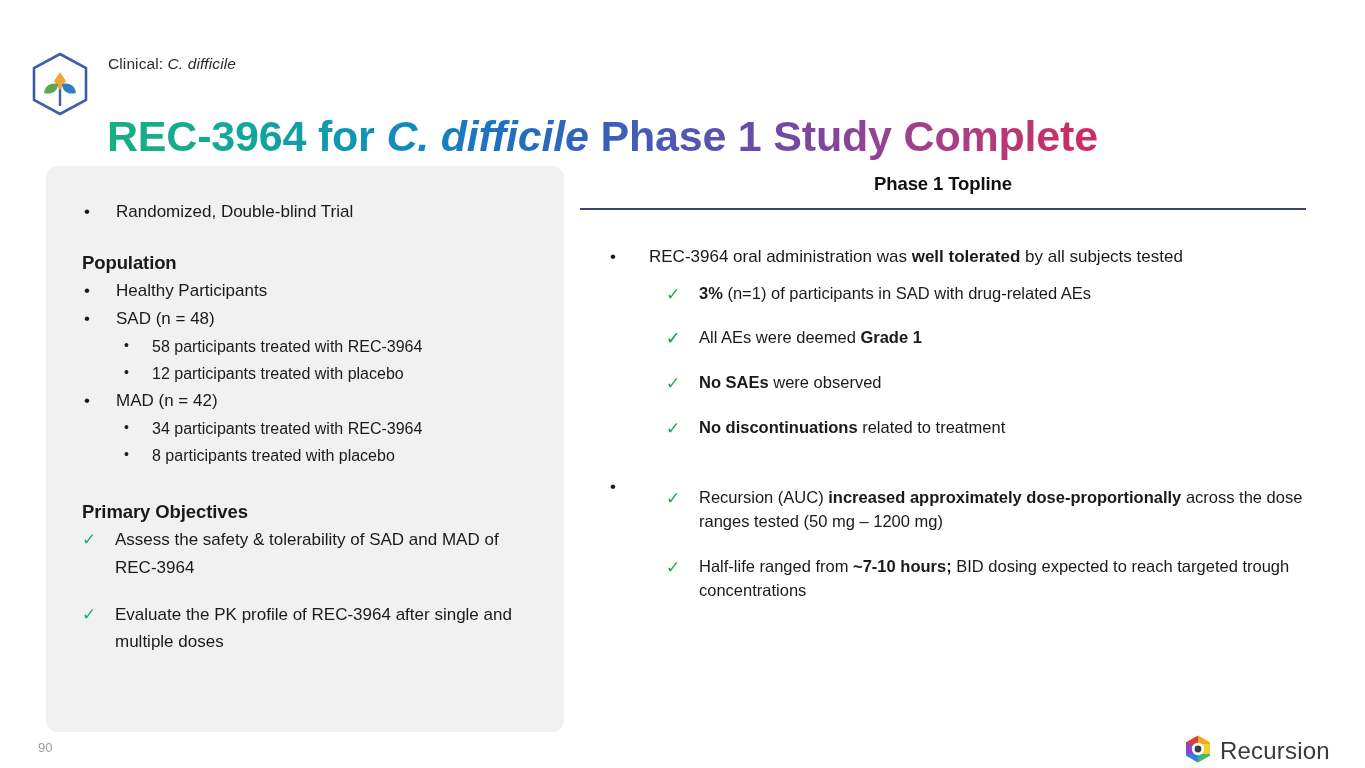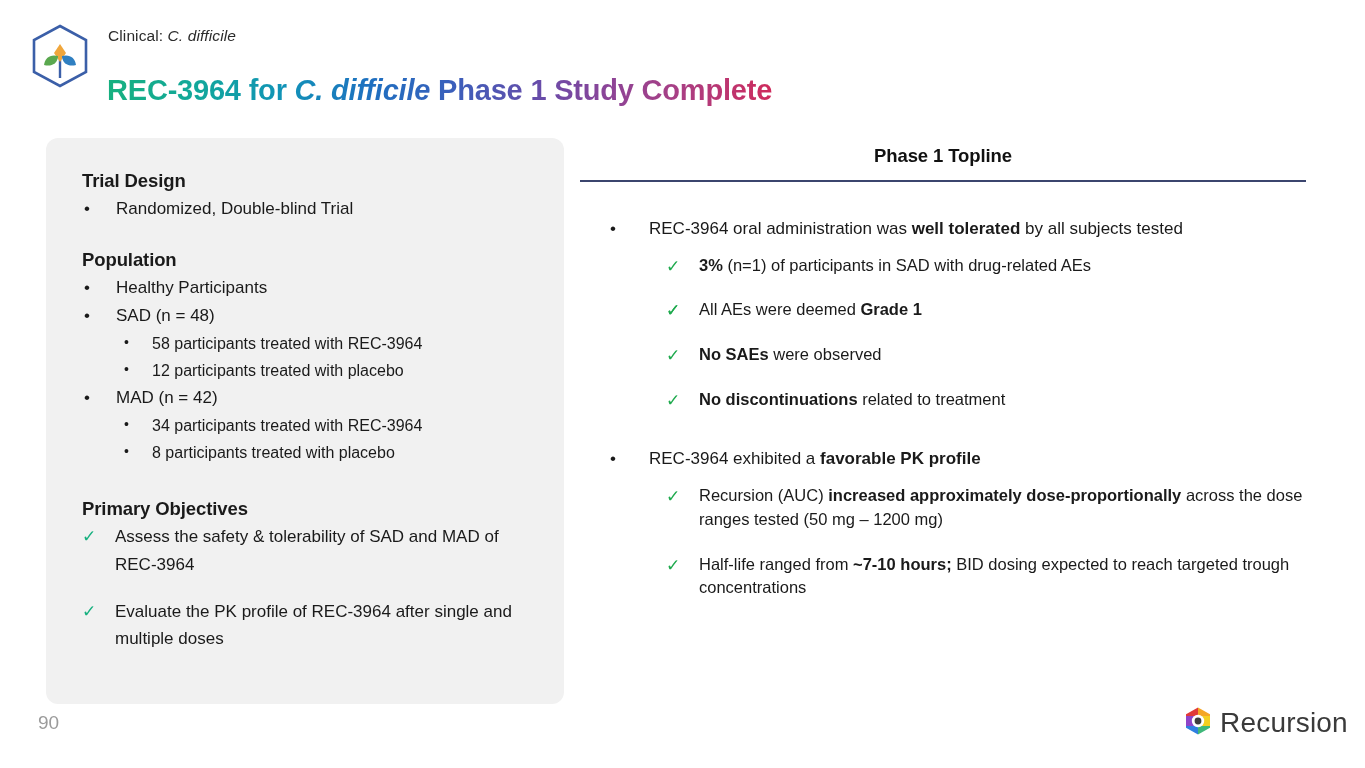--- a/index.html
+++ b/index.html
@@ -7,20 +7,21 @@
     margin: 0; padding: 0;
     width: 1365px; height: 768px;
     background: #ffffff;
     font-family: "Liberation Sans", sans-serif;
     overflow: hidden;
   }
   .slide {
     position: relative;
     width: 1365px; height: 588px;
     background: #ffffff;
+    margin-top: 28px;
   }
 
   
   .header {
     position: absolute;
     left: 0; top: 0;
     width: 1365px; height: 118px;
   }
   .brand-mark {
     position: absolute;
@@ -32,21 +33,21 @@
     left: 108px; top: 27px;
     font-size: 15.5px;
     color: #2b2b2b;
     letter-spacing: 0.1px;
     white-space: nowrap;
   }
   .eyebrow em { font-style: italic; }
   .slide-title {
     position: absolute;
     left: 107px; top: 55px;
-    font-size: 29px;
+    font-size: 43px;
     font-weight: bold;
     white-space: nowrap;
     letter-spacing: -0.2px;
     background: linear-gradient(90deg,
         #17b07f 0%,
         #12a89a 13%,
         #1192b8 27%,
         #1f6fc0 40%,
         #3b5fbb 52%,
         #6b4ba8 66%,
@@ -183,32 +184,32 @@
     font-size: 17px;
   }
   .r-sub.last { margin-bottom: 0; }
   .group-gap { height: 13px; }
   b { font-weight: bold; }
 
   
   .page-num {
     position: absolute;
     left: 38px; top: 712px;
-    font-size: 19px;
+    font-size: 13px;
     color: #9b9b9b;
   }
   .rec-logo {
     position: absolute;
     left: 1185px; top: 707px;
     display: flex;
     align-items: center;
     gap: 9px;
   }
   .rec-word {
-    font-size: 28px;
+    font-size: 24px;
     color: #3a3a3a;
     letter-spacing: 0.2px;
   }
 </style>
 </head>
 <body>
 
 <div class="slide">
 
   <div class="header">
@@ -226,21 +227,20 @@
     <div class="eyebrow">
       <span>Clinical: </span><em>C. difficile</em>
     </div>
 
     <h1 class="slide-title"><span>REC-3964 for </span><span class="ital">C. difficile</span><span> Phase 1 Study Complete</span></h1>
   </div>
 
   <div class="left-panel">
     <div class="lp-inner">
 
-      <div class="lp-head">Trial Design</div>
       <ul class="lv1">
         <li>
           <span class="bullet">•</span>
           <span>Randomized, Double-blind Trial</span>
         </li>
       </ul>
 
       <div class="lp-head gap">Population</div>
       <ul class="lv1">
         <li>
@@ -296,21 +296,21 @@
     <div class="rc-title">Phase 1 Topline</div>
     <div class="rc-rule"></div>
     <div class="rc-body" id="rc-body">
         <div class="r-top"><span class="bullet">•</span><span><span>REC-3964 oral administration was </span><b>well tolerated</b><span> by all subjects tested</span></span></div>
         <div class="r-sub"><span class="tick">✓</span><span><b>3%</b><span> (n=1) of participants in SAD with drug-related AEs</span></span></div>
         <div class="r-sub"><span class="tick">✓</span></div>
         <div class="r-sub"><span class="tick">✓</span><span><span>All AEs were deemed </span><b>Grade 1</b></span></div>
         <div class="r-sub"><span class="tick">✓</span><span><b>No SAEs</b><span> were observed</span></span></div>
         <div class="r-sub"><span class="tick">✓</span><span><b>No discontinuations</b><span> related to treatment</span></span></div>
         <div class="group-gap"></div>
-        <div class="r-top"><span class="bullet">•</span><span><span>REC-3964 exhibited a </span><b>favorable PK profile</b></span></div>
+        <div class="r-top"><span class="bullet">•</span></div>
         <div class="r-sub"><span class="tick">✓</span><span><span>Recursion (AUC) </span><b>increased approximately dose-proportionally</b><span> across the dose ranges tested (50 mg – 1200 mg)</span></span></div>
         <div class="r-sub last"><span class="tick">✓</span><span><span>Half-life ranged from </span><b>~7-10 hours;</b><span> BID dosing expected to reach targeted trough concentrations</span></span></div>
       </div>
   </div>
 
   <div class="page-num">90</div>
 
   <div class="rec-logo">
     <span>
       <svg width="26" height="28" viewBox="0 0 26 28" aria-hidden="true">

